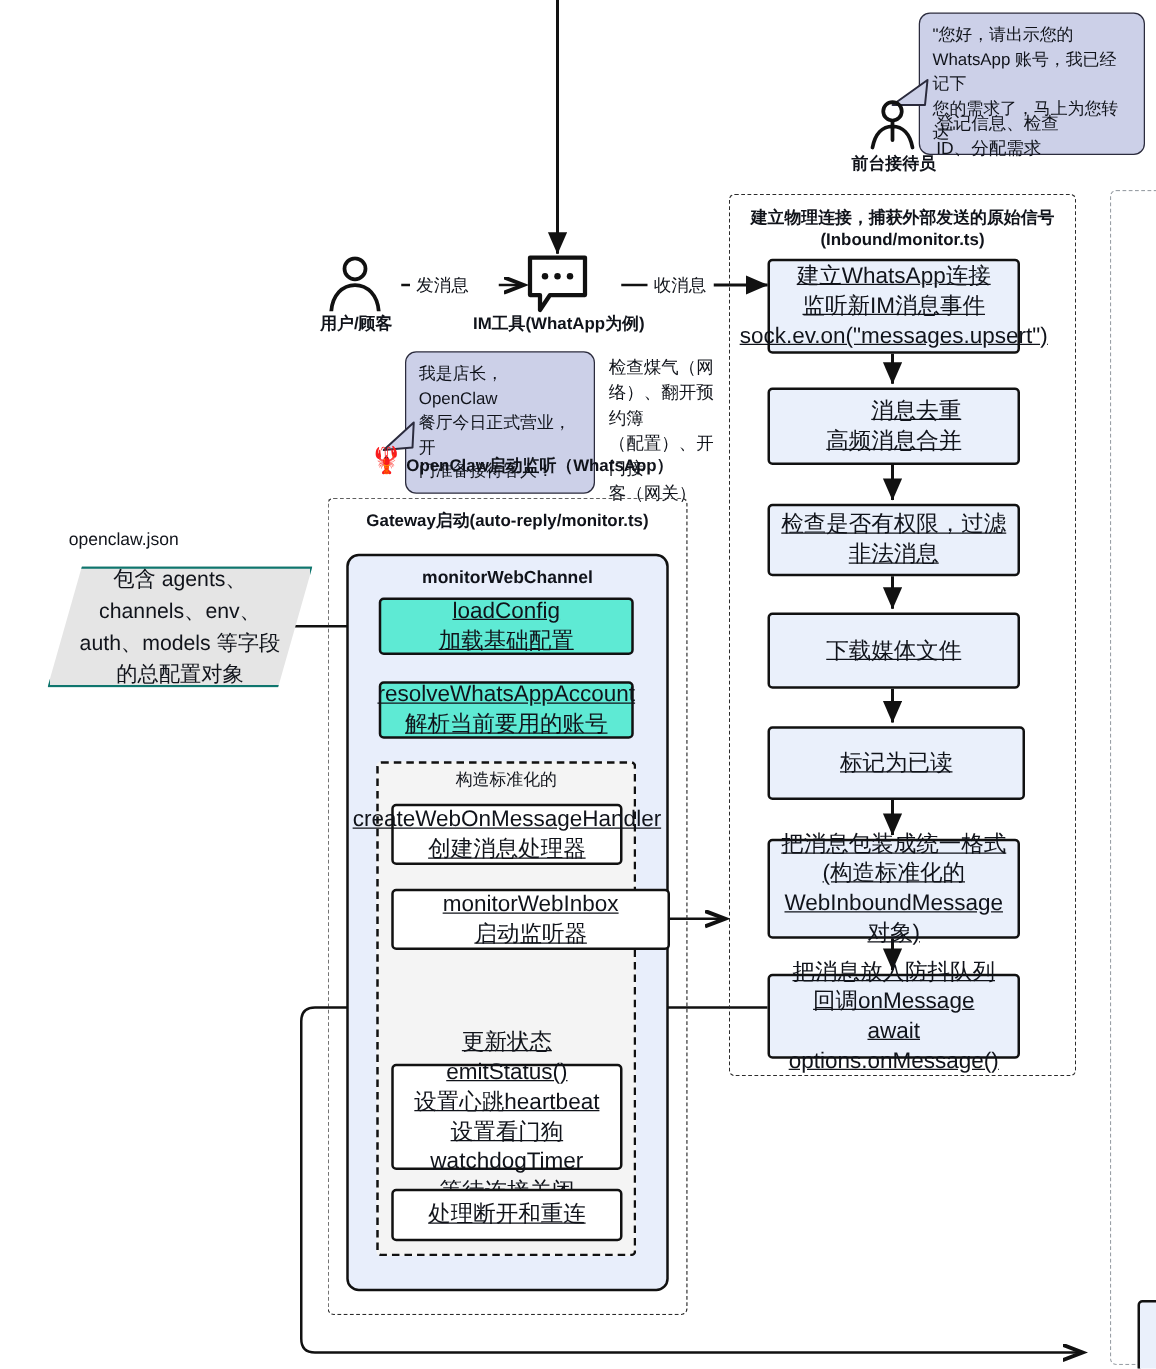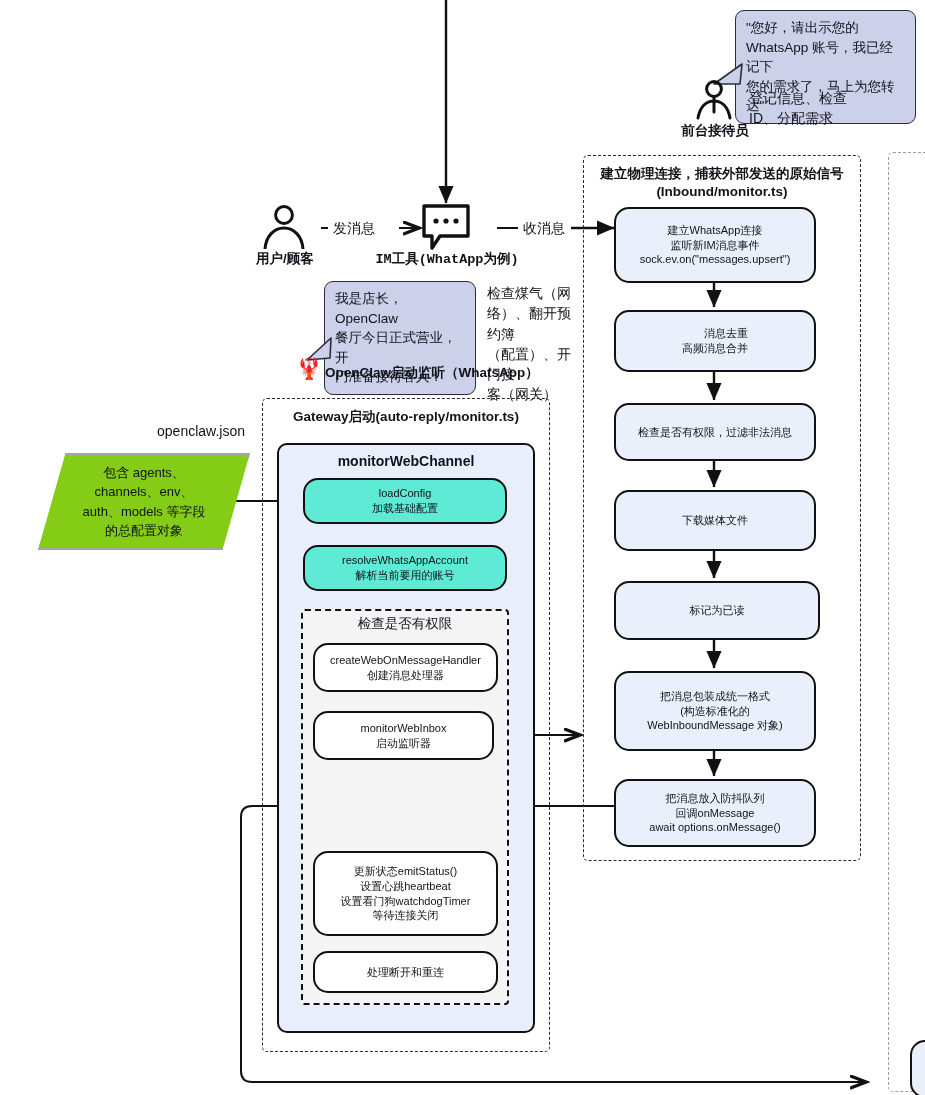--- a/index.html
+++ b/index.html
@@ -8,25 +8,25 @@
     color:#1a1a1a;
     -webkit-font-smoothing:antialiased;
   }
   #canvas{position:relative;width:925px;height:1095px;overflow:hidden;background:#fff;}
 
   .abs{position:absolute;box-sizing:border-box;}
 
   
   .node{
     position:absolute;box-sizing:border-box;
-    border:2px solid #111;border-radius:15px;
+    border:2px solid #111;border-radius:4px;
     display:flex;align-items:center;justify-content:center;
     text-align:center;line-height:1.32;
-    font-size:11px;color:#10131a;
-    padding:4px 6px;white-space:pre-line;
+    font-size:18px;color:#10131a;
+    padding:4px 6px;white-space:pre-line;text-decoration:underline;
   }
   .node.blue{background:#eaf0fb;}
   .node.grey{background:#5eead4;}
   .node.white{background:#ffffff;}
 
   
   .group{
     position:absolute;box-sizing:border-box;
     border:1.6px dashed #2b2b2b;border-radius:5px;background:transparent;
   }
@@ -47,37 +47,37 @@
     border:2.2px dashed #111;border-radius:4px;background:#f4f4f4;
   }
   .loop-title{position:absolute;text-align:center;font-size:13.5px;color:#10131a;}
 
   
   svg.layer{position:absolute;left:0;top:0;width:925px;height:1095px;overflow:visible;}
 
   
   .lbl{position:absolute;font-size:14px;color:#10131a;line-height:1.45;white-space:pre-line;}
   .lbl.bold{font-weight:bold;font-size:13.5px;}
-  .lbl.center{text-align:right;}
+  .lbl.center{text-align:left;}
 
   
   .bubble{
     position:absolute;box-sizing:border-box;
     background:#ccd0e8;border:1.6px solid #2b2b3d;border-radius:9px;
     padding:7px 10px;font-size:13.5px;line-height:1.45;color:#10131a;
     white-space:pre-line;
   }
 
   
   .parallelogram{
     position:absolute;box-sizing:border-box;
-    background:#84cc16;border:2px solid #a3a3a3;
+    background:#e5e5e5;border:2px solid #0f766e;
     clip-path:polygon(13% 0%,100% 0%,87% 100%,0% 100%);
     display:flex;align-items:center;justify-content:center;text-align:center;
-    font-size:13px;line-height:1.5;white-space:pre-line;color:#10131a;
+    font-size:17px;line-height:1.5;white-space:pre-line;color:#10131a;
   }
 
   
   .actor{position:absolute;}
   .actor-label{
     position:absolute;text-align:center;font-weight:bold;font-size:13.5px;color:#10131a;
   }
 
   .im-icon{position:absolute;}
   .crab{position:absolute;font-size:21px;line-height:1;}
@@ -150,21 +150,21 @@
   <div class="actor-label" style="left:242px;top:250px;width:86px;">用户/顾客</div>
 
   <div class="lbl" style="left:333px;top:218px;width:70px;">发消息</div>
 
   <svg class="im-icon" style="left:421px;top:203px;width:50px;height:50px;">
     <path d="M3,3 L47,3 L47,33 L19,33 L11,45 L11,33 L3,33 Z" fill="#fff" stroke="#111" stroke-width="3.4" stroke-linejoin="round"></path>
     <circle cx="15" cy="18" r="2.6" fill="#111"></circle>
     <circle cx="25" cy="18" r="2.6" fill="#111"></circle>
     <circle cx="35" cy="18" r="2.6" fill="#111"></circle>
   </svg>
-  <div class="actor-label" style="left:360px;top:250px;width:174px;font-family:Liberation Mono, monospace;">IM工具(WhatApp为例)</div>
+  <div class="actor-label" style="left:360px;top:250px;width:174px;">IM工具(WhatApp为例)</div>
 
   <div class="lbl" style="left:523px;top:218px;width:58px;">收消息</div>
 
   <div class="bubble" style="left:324px;top:281px;width:152px;">我是店长，OpenClaw
 餐厅今日正式营业，开
 门准备接待客人！</div>
   <svg class="abs" style="left:300px;top:336px;width:42px;height:36px;">
     <path d="M31,2 L7,24 L30,22 Z" fill="#ccd0e8" stroke="#2b2b3d" stroke-width="1.6" stroke-linejoin="round"></path>
   </svg>
   <div class="crab" style="left:296px;top:358px;">🦞</div>
@@ -201,25 +201,25 @@
 
   <div class="panel" style="left:277px;top:443px;width:258px;height:590px;"></div>
   <div class="panel-title" style="left:280px;top:453px;width:252px;">monitorWebChannel</div>
 
   <div class="node grey" style="left:303px;top:478px;width:204px;height:46px;">loadConfig
 加载基础配置</div>
   <div class="node grey" style="left:303px;top:545px;width:204px;height:46px;">resolveWhatsAppAccount
 解析当前要用的账号</div>
 
   <div class="looparea" style="left:301px;top:609px;width:208px;height:396px;"></div>
-  <div class="loop-title" style="left:303px;top:615px;width:204px;">检查是否有权限</div>
+  <div class="loop-title" style="left:303px;top:615px;width:204px;">构造标准化的</div>
 
   <div class="node white" style="left:313px;top:643px;width:185px;height:49px;">createWebOnMessageHandler
 创建消息处理器</div>
-  <div class="node white" style="left:313px;top:711px;width:181px;height:49px;">monitorWebInbox
+  <div class="node white" style="left:313px;top:711px;width:223px;height:49px;">monitorWebInbox
 启动监听器</div>
   <div class="node white" style="left:313px;top:851px;width:185px;height:85px;">更新状态emitStatus()
 设置心跳heartbeat
 设置看门狗watchdogTimer
 等待连接关闭</div>
   <div class="node white" style="left:313px;top:951px;width:185px;height:42px;">处理断开和重连</div>
 
   <div class="lbl center" style="left:55px;top:421px;width:190px;">openclaw.json</div>
   <div class="parallelogram" style="left:38px;top:453px;width:212px;height:97px;">包含 agents、
 channels、env、

